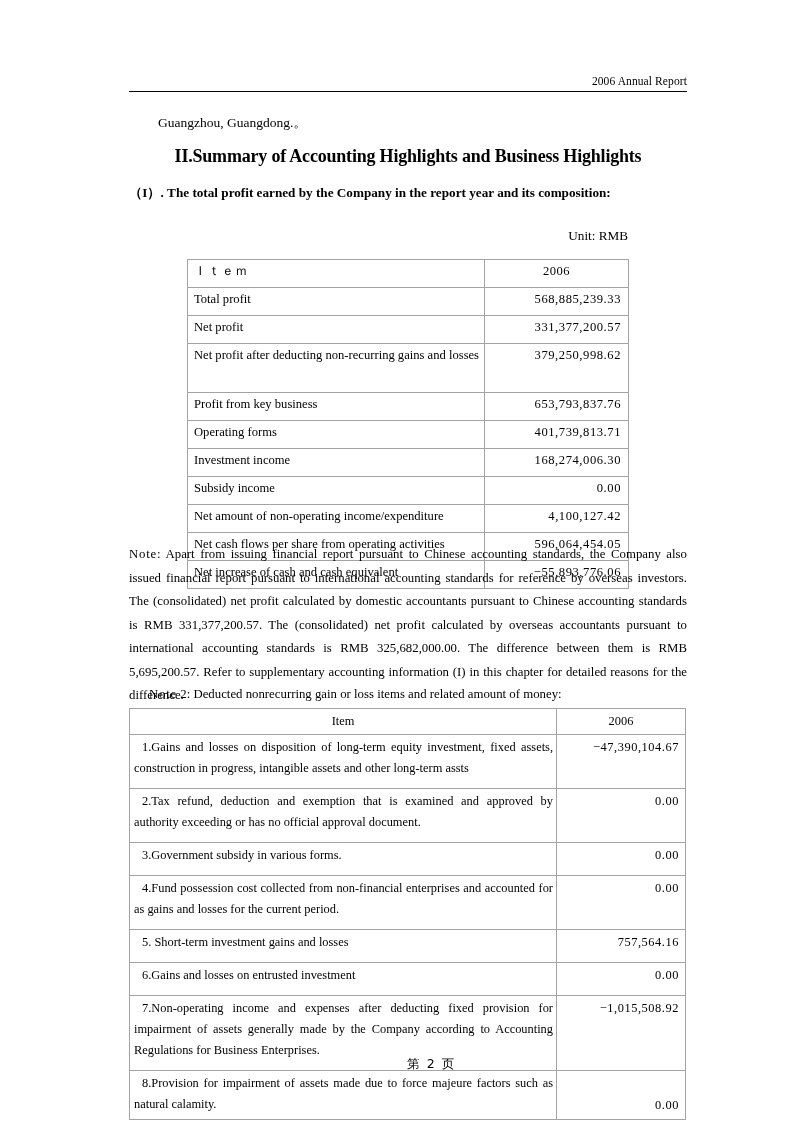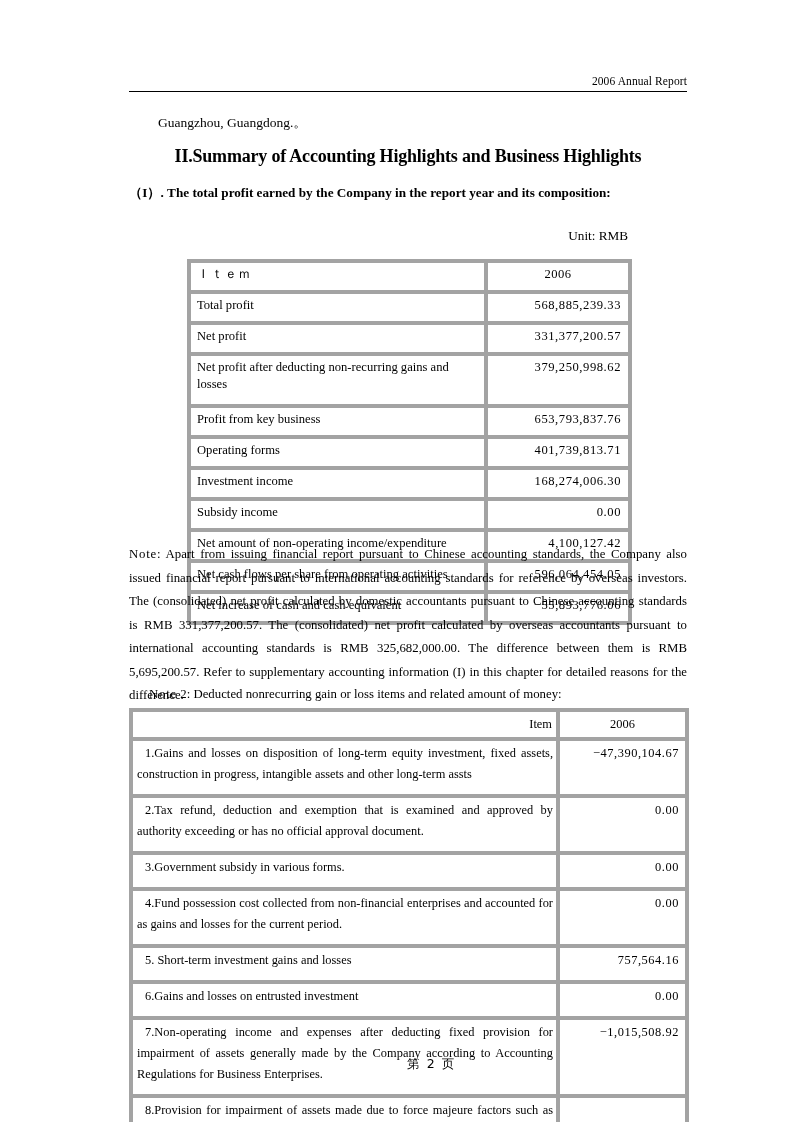--- a/index.html
+++ b/index.html
@@ -82,21 +82,21 @@
     padding-right: 59px;
     line-height: 20px;
   }
 
   
   table {
     border-collapse: collapse;
     table-layout: fixed;
   }
   table td, table th {
-    border: 4px solid #a3a3a3;
+    border: 1px solid #a3a3a3;
     padding: 0;
     vertical-align: top;
     font-weight: normal;
   }
 
   
   .tbl1 {
     position: absolute;
     left: 58px;   
     top: 153px;
@@ -162,21 +162,21 @@
     width: 556px;
   }
   .tbl2 col.c1 { width: 427px; }
   .tbl2 col.c2 { width: 129px; }
 
   .tbl2 td {
     font-size: 12.4px;
     line-height: 21px;
   }
   .tbl2 td.hdr-lbl {
-    text-align: right;
+    text-align: center;
     padding: 2px 4px 1px 4px;
     height: 22px;
   }
   .tbl2 td.hdr-val {
     text-align: center;
     padding: 2px 4px 1px 4px;
     height: 22px;
   }
   .tbl2 td.lbl {
     padding: 2px 3px 1px 4px;

